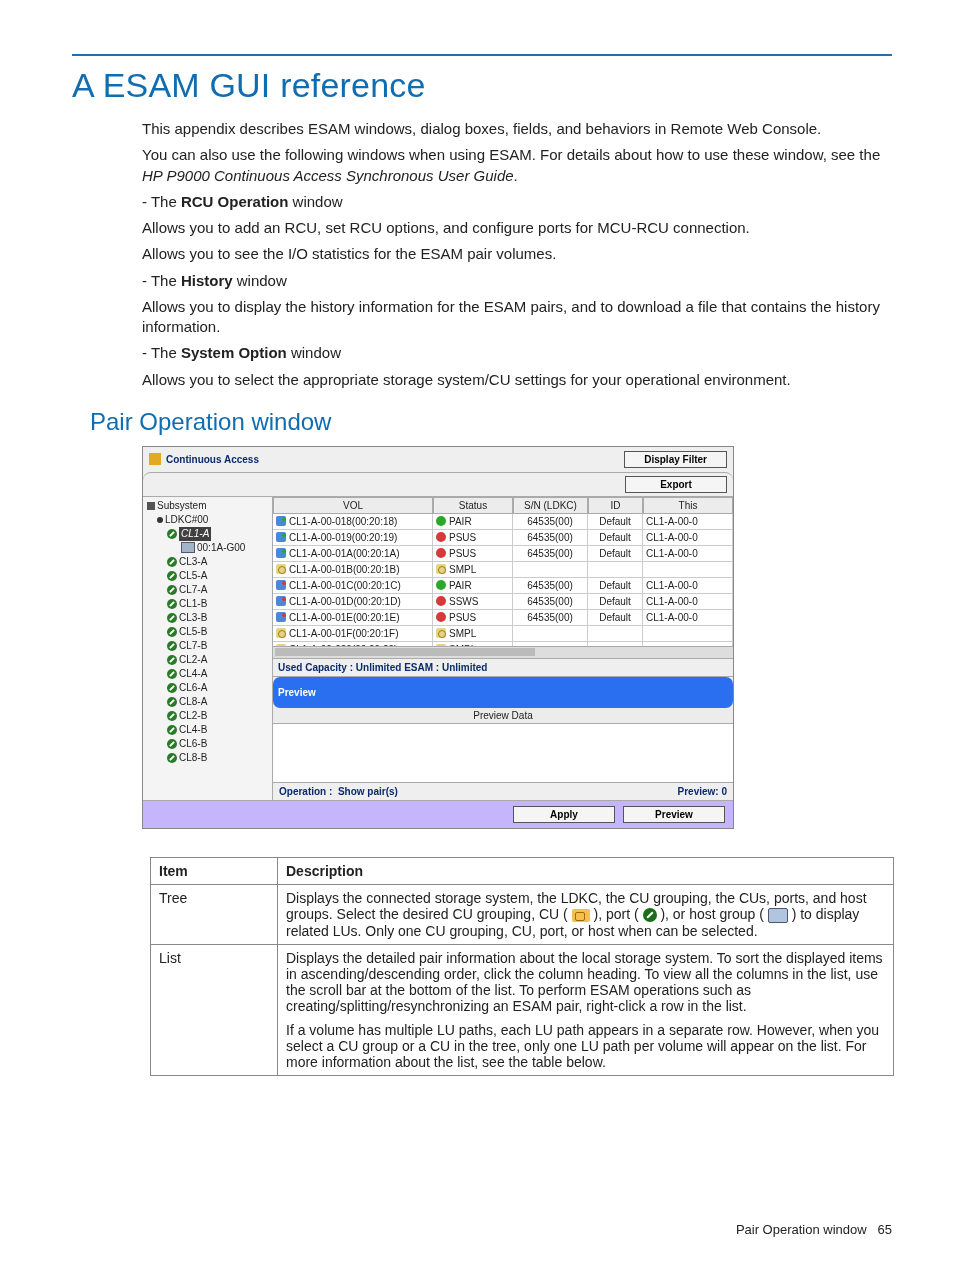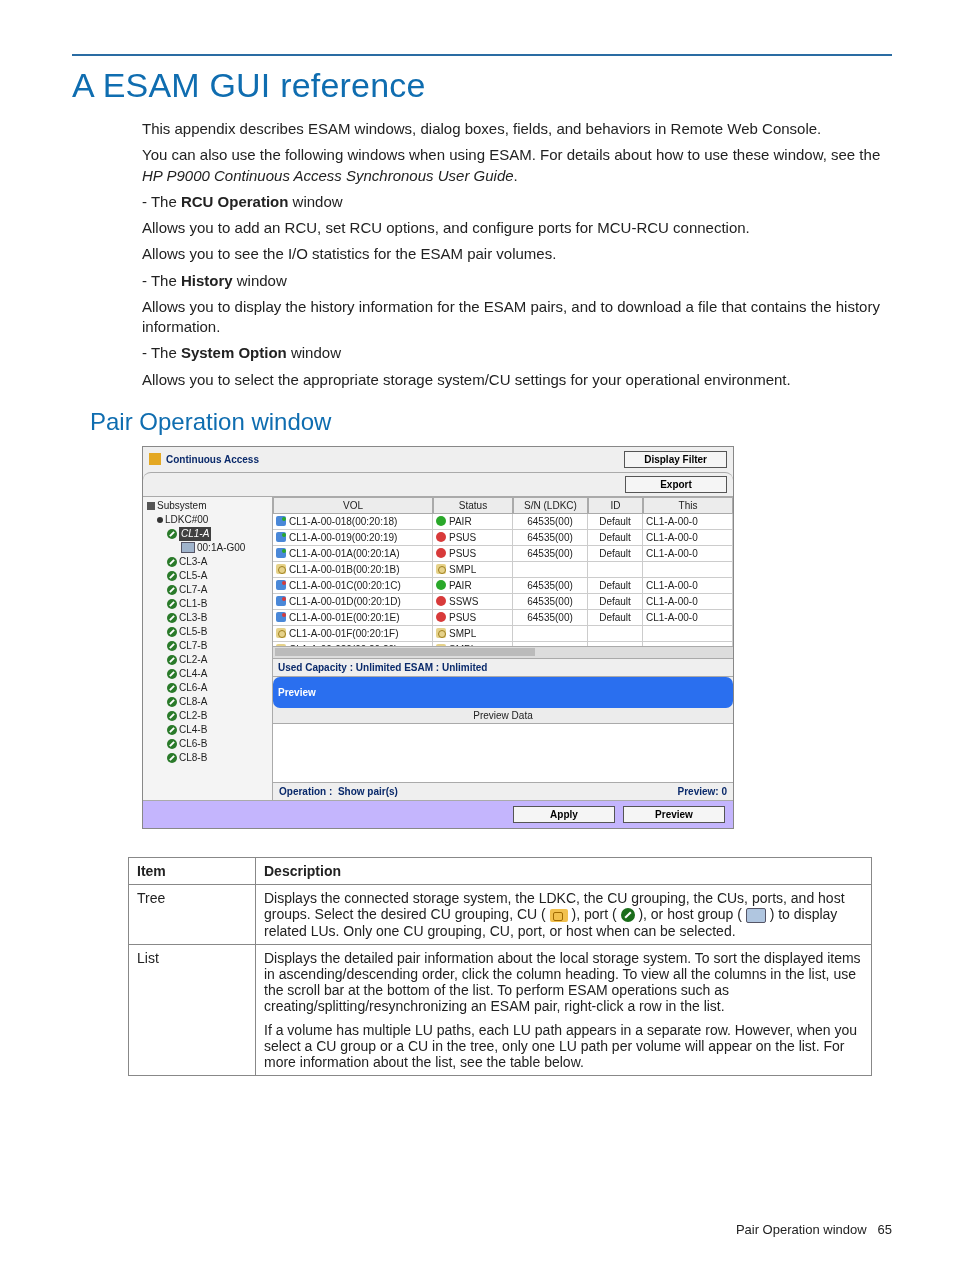--- a/index.html
+++ b/index.html
@@ -183,21 +183,21 @@
   .prev-foot {
     background:#efefef;display:flex;justify-content:space-between;padding:3px 6px;font-weight:bold;color:#0a2a6b;border-top:1px solid #aaa;
   }
   .ss-bottom {
     display:flex;justify-content:flex-end;gap:8px;padding:5px 8px;background:#c4b5fd;border-top:1px solid #aaa;
   }
   
   table.desc {
     border-collapse:collapse;
     width: 744px;
-    margin-left:56px;
+    margin-left:78px;
     font-size:14px;
   }
   table.desc th, table.desc td {
     border:1px solid #888;
     padding:5px 8px;
     text-align:left;
     vertical-align:top;
   }
   table.desc th {
     background:#fff;

